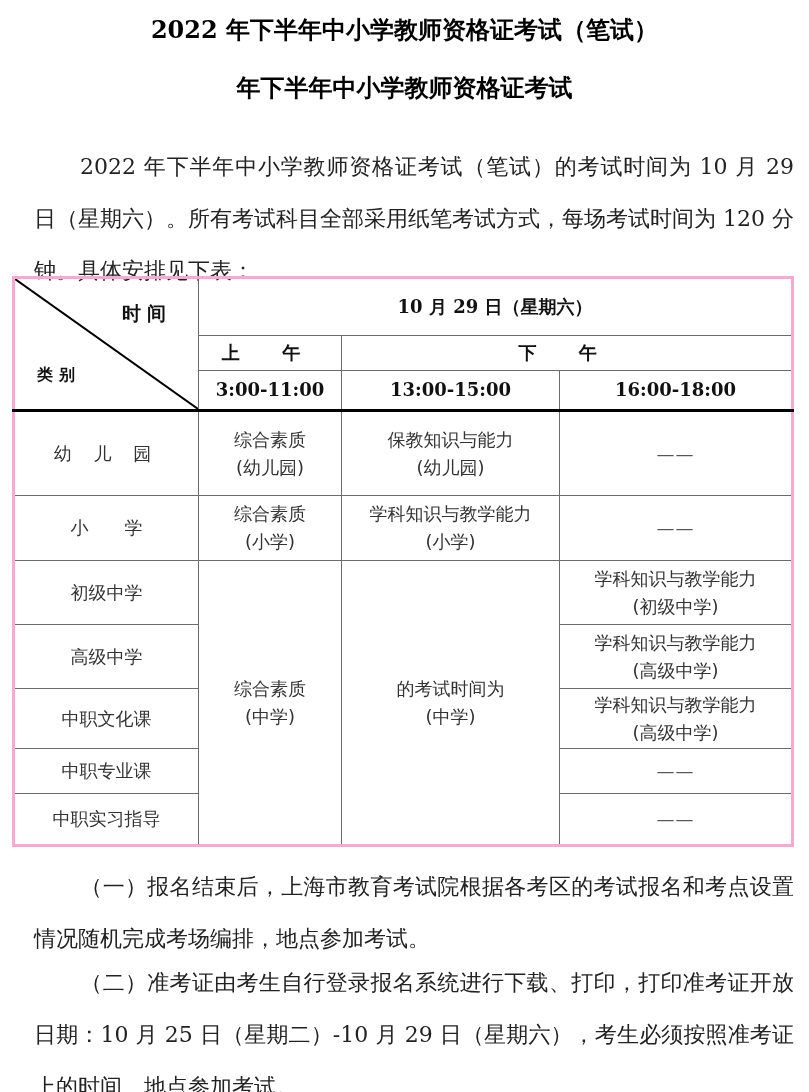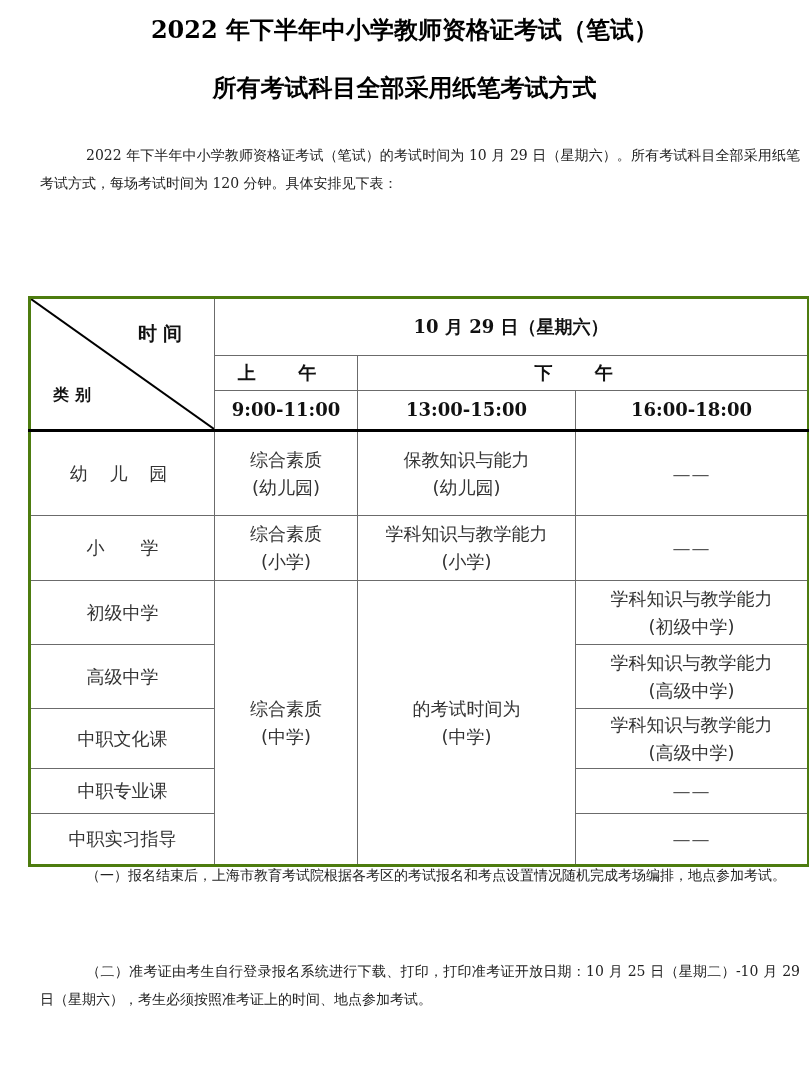--- a/index.html
+++ b/index.html
@@ -3,49 +3,49 @@
 <meta charset="utf-8">
 <style>
   html, body { margin:0; padding:0; background:#ffffff; }
   body { width:809px; height:1092px; position:relative; overflow:hidden;
          font-family:"DejaVu Serif","Liberation Serif",serif; color:#1a1a1a; }
   .title { position:absolute; left:0; width:809px; text-align:center;
            font-family:"DejaVu Serif","Liberation Serif",serif; font-weight:bold;
            font-size:24px; letter-spacing:0px; color:#000; }
   .t1 { top:14px; }
   .t2 { top:72px; }
-  .para { position:absolute; left:40px; width:760px; font-size:14px; line-height:28px;
+  .para { position:absolute; left:34px; width:760px; font-size:22px; line-height:52px;
           color:#222; text-align:justify; margin:0; }
   .para .ind { display:inline-block; width:46px; }
   .p1 { top:141px; }
   .p2 { top:861px; }
   .p3 { top:957px; }
 
-  table.sched { position:absolute; left:12px; top:296px; width:779px; height:551px;
-                border-collapse:collapse; border:3px solid #4d7c0f; table-layout:fixed;margin-left:16px; }
+  table.sched { position:absolute; left:12px; top:276px; width:779px; height:551px;
+                border-collapse:collapse; border:3px solid #f9a8d4; table-layout:fixed; }
   table.sched td { border:1px solid #6b6b6b; text-align:center; vertical-align:middle;
                    font-size:18px; color:#333; padding:0; line-height:28px;
                    font-family:"DejaVu Sans","Liberation Sans",sans-serif; }
   table.sched tr.hdr td { font-family:"DejaVu Serif","Liberation Serif",serif; font-weight:bold; color:#111; }
   table.sched tr.hdr-last td { border-bottom:3px solid #000; }
   td.diag { position:relative; border-bottom:3px solid #000 !important; }
   td.diag svg { position:absolute; left:0; top:0; width:100%; height:100%; }
   td.diag .lbl-top { position:absolute; right:26px; top:20px; font-weight:bold; font-size:19px;
                      letter-spacing:6px; font-family:"DejaVu Serif","Liberation Serif",serif; }
   td.diag .lbl-bot { position:absolute; left:22px; top:82px; font-weight:bold; font-size:16px;
                      letter-spacing:6px; font-family:"DejaVu Serif","Liberation Serif",serif; }
   .sp { letter-spacing:8px; }
   .wide { letter-spacing:18px; }
   .dash { color:#555; letter-spacing:1px; }
 </style>
 </head>
 <body>
 
 <div class="title t1">2022 年下半年中小学教师资格证考试（笔试）</div>
-<div class="title t2">所有考试科目全部采用纸笔考试方式</div>
+<div class="title t2">年下半年中小学教师资格证考试</div>
 
 <p class="para p1"><span class="ind"></span><span>2022 年下半年中小学教师资格证考试（笔试）的考试时间为 10 月 29 日（星期六）。所有考试科目全部采用纸笔考试方式，每场考试时间为 120 分钟。具体安排见下表：</span></p>
 
 <table class="sched">
   <colgroup>
     <col style="width:185px">
     <col style="width:143px">
     <col style="width:218px">
     <col style="width:233px">
   </colgroup>
@@ -58,21 +58,21 @@
       <span class="lbl-top">时间</span>
       <span class="lbl-bot">类别</span>
     </td>
     <td colspan="3"><span>10 月 29 日（星期六）</span></td>
   </tr>
   <tr class="hdr" style="height:35px">
     <td><span class="wide">上 午</span></td>
     <td colspan="2"><span class="wide">下 午</span></td>
   </tr>
   <tr class="hdr hdr-last" style="height:40px">
-    <td>9:00-11:00</td>
+    <td>3:00-11:00</td>
     <td>13:00-15:00</td>
     <td>16:00-18:00</td>
   </tr>
 
   <tr style="height:85px">
     <td><span class="sp">幼 儿 园</span></td>
     <td>
           <div>综合素质</div>
           <div>(幼儿园)</div>
         </td>

